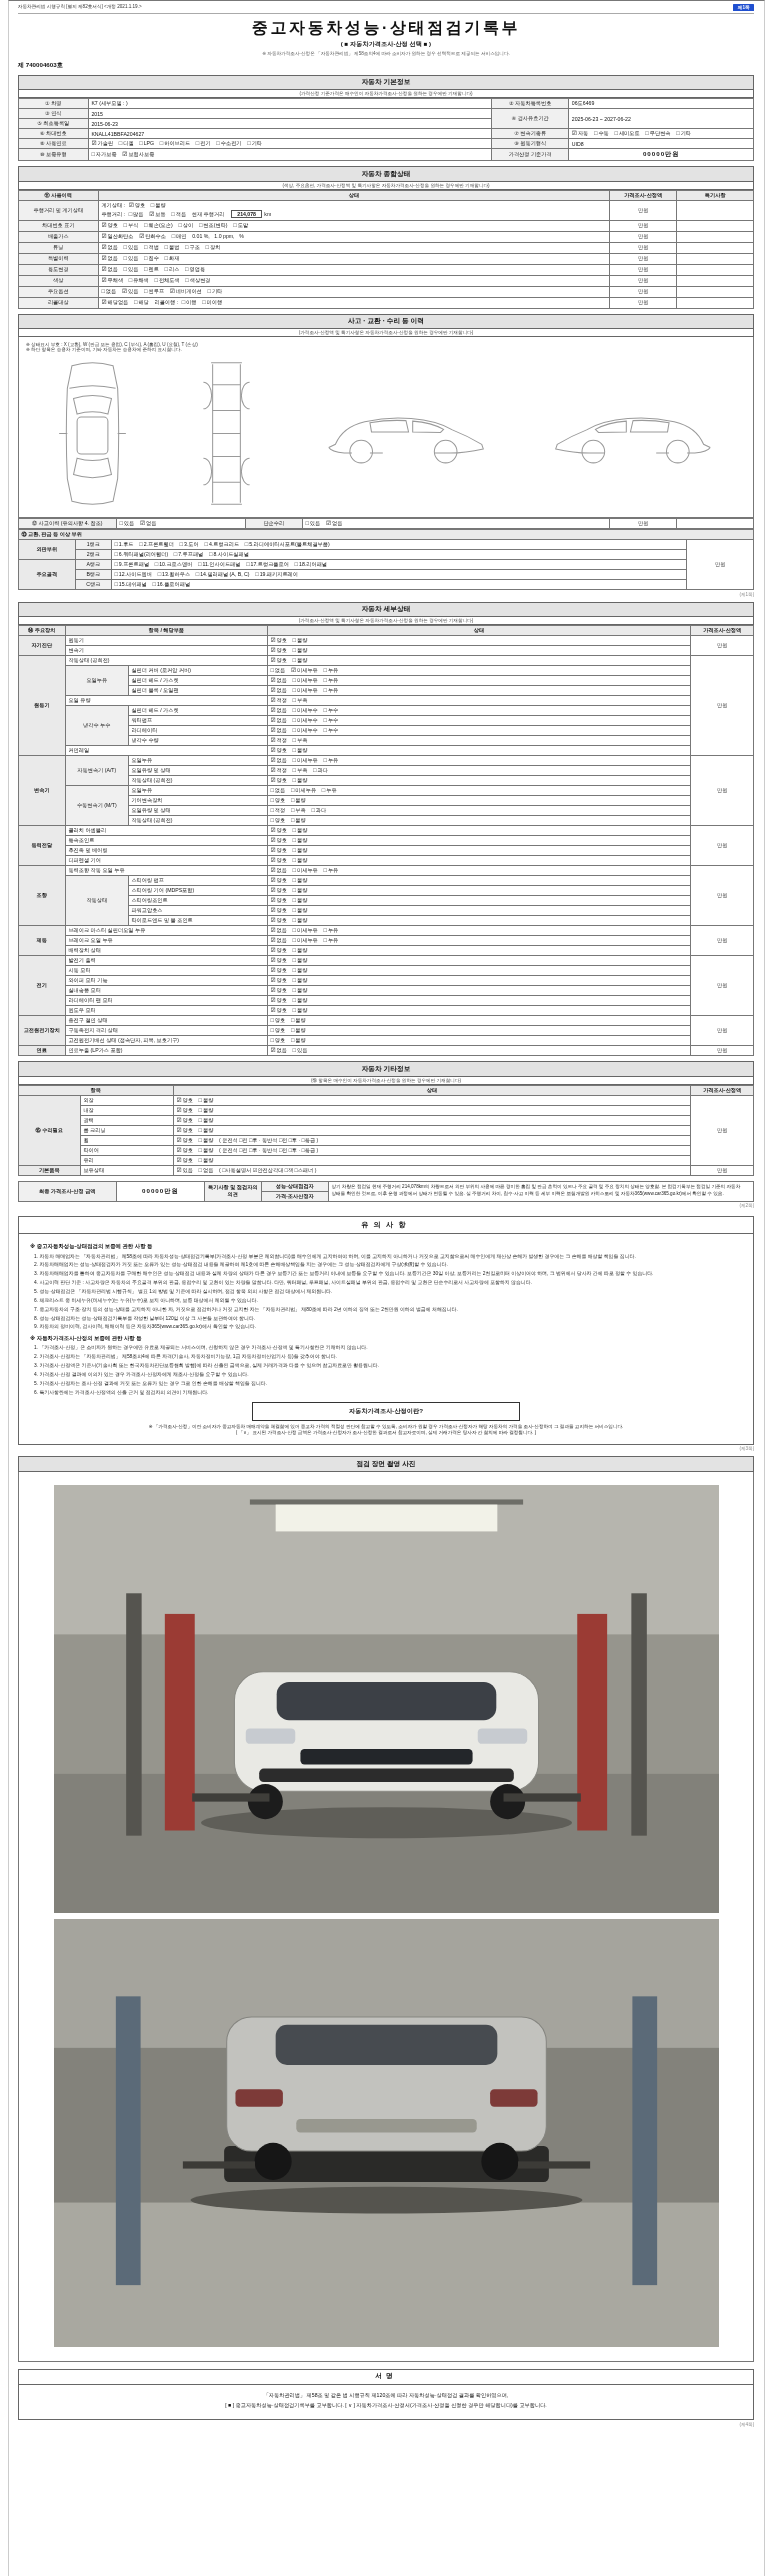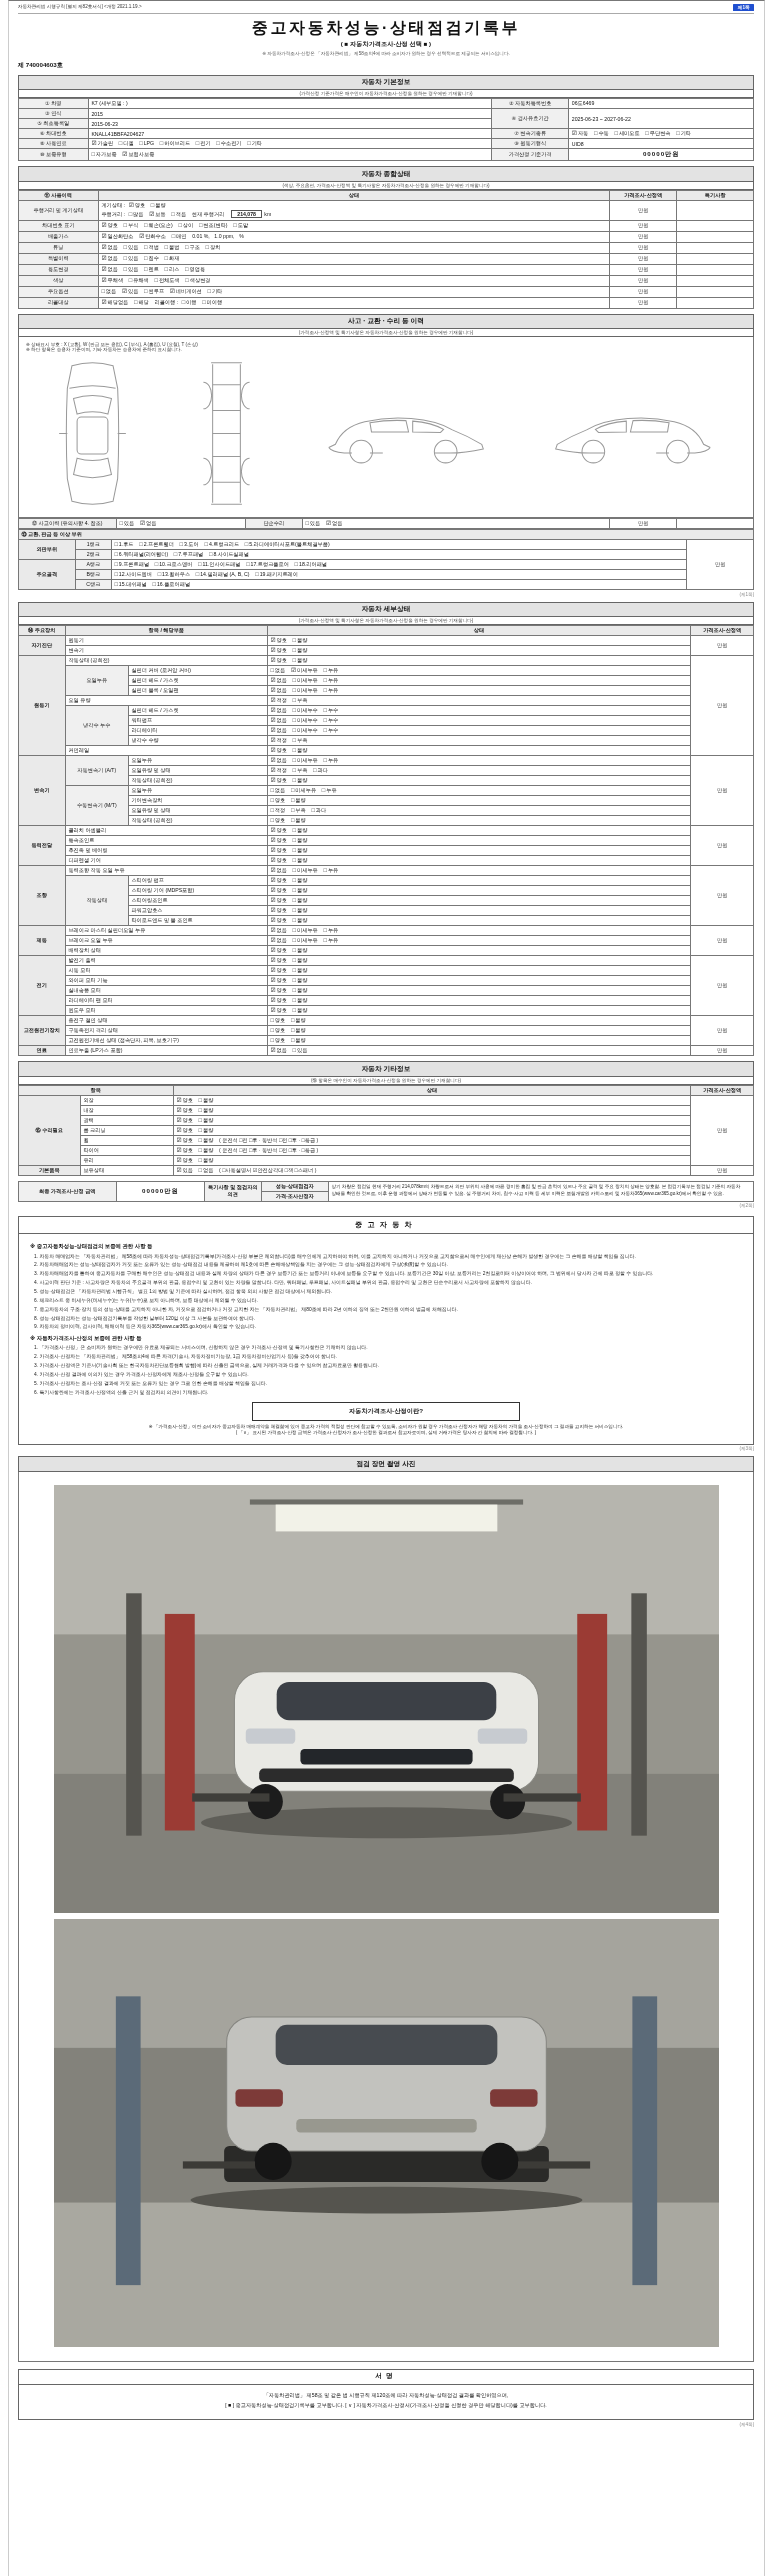--- a/index.html
+++ b/index.html
@@ -607,21 +607,21 @@
       </tr>
       <tr>
         <th>가격·조사산정자</th>
       </tr>
     </tbody>
       </table>
     <div class="pagenote">(제2쪽)</div>
   </div>
 
   <div class="noticebox">
-    <div class="noticehead">중고자동차</div>
+    <div class="noticehead">유의사항</div>
     <div class="noticebody">
       <div class="ntitle">※ 중고자동차성능·상태점검의 보증에 관한 사항 등</div>
       <ol class="nlist">
           <li class="nitem">자동차 매매업자는 「자동차관리법」 제58조에 따라 자동차성능·상태점검기록부(가격조사·산정 부분은 제외합니다)를 매수인에게 고지하여야 하며, 이를 고지하지 아니하거나 거짓으로 고지함으로써 매수인에게 재산상 손해가 발생한 경우에는 그 손해를 배상할 책임을 집니다.</li>
           <li class="nitem">자동차매매업자는 성능·상태점검자가 거짓 또는 오류가 있는 성능·상태점검 내용을 제공하여 제1호에 따른 손해배상책임을 지는 경우에는 그 성능·상태점검자에게 구상(求償)할 수 있습니다.</li>
           <li class="nitem">자동차매매업자를 통하여 중고자동차를 구매한 매수인은 성능·상태점검 내용과 실제 차량의 상태가 다른 경우 보증기간 또는 보증거리 이내에 보증을 요구할 수 있습니다. 보증기간은 30일 이상, 보증거리는 2천킬로미터 이상이어야 하며, 그 범위에서 당사자 간에 따로 정할 수 있습니다.</li>
           <li class="nitem">사고이력 판단 기준 : 사고차량은 자동차의 주요골격 부위의 판금, 용접수리 및 교환이 있는 차량을 말합니다. 다만, 쿼터패널, 루프패널, 사이드실패널 부위의 판금, 용접수리 및 교환은 단순수리로서 사고차량에 포함하지 않습니다.</li>
           <li class="nitem">성능·상태점검은 「자동차관리법 시행규칙」 별표 1의 방법 및 기준에 따라 실시하며, 점검 항목 외의 사항은 점검 대상에서 제외됩니다.</li>
           <li class="nitem">체크리스트 중 미세누유(미세누수)는 누유(누수)로 보지 아니하며, 보증 대상에서 제외될 수 있습니다.</li>
           <li class="nitem">중고자동차의 구조·장치 등의 성능·상태를 고지하지 아니한 자, 거짓으로 점검하거나 거짓 고지한 자는 「자동차관리법」 제80조에 따라 2년 이하의 징역 또는 2천만원 이하의 벌금에 처해집니다.</li>

